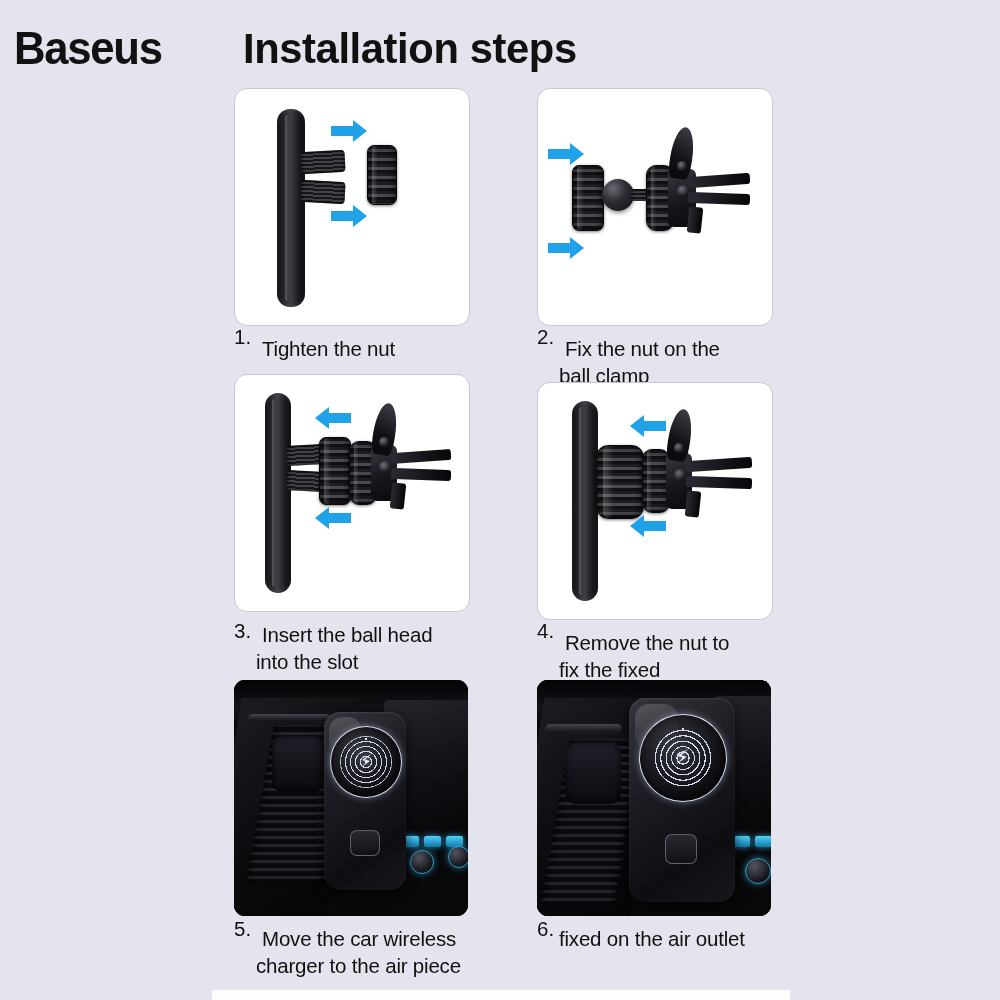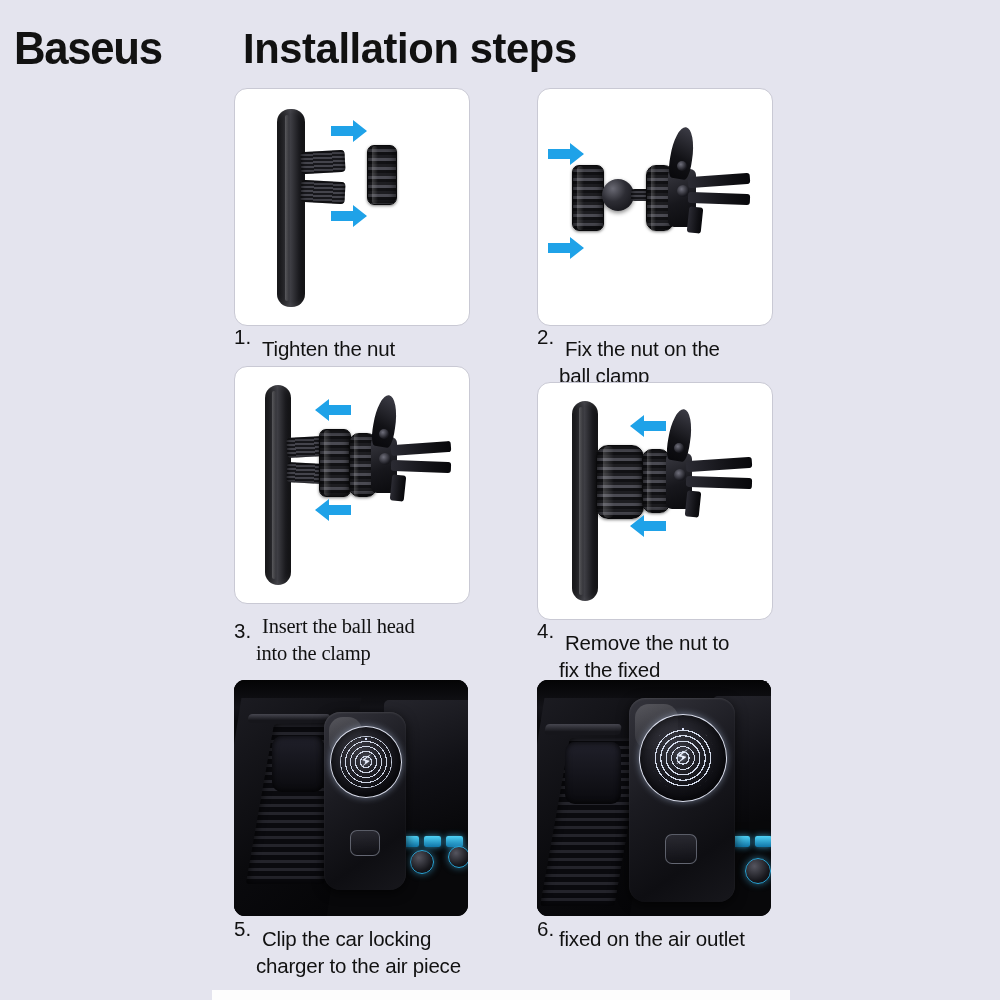--- a/index.html
+++ b/index.html
@@ -285,21 +285,21 @@
               </svg>
           </div>
         </div>
       </div>
       <div class="caption">
         <span style="display: block; padding-left: 28px;">Fix the nut on the</span>
         <span class="cap-indent">ball clamp</span>
       </div>
     </div>
 
-    <div class="step" style="left:234px;top:278px;font-family:Liberation Serif, serif;">
+    <div class="step" style="left:234px;top:286px;">
       <div class="panel">
         <div class="ill">
           <div class="plate" style="left:30px;top:18px;width:26px;height:200px;"></div>
           <div class="thread" style="left:52px;top:70px;width:36px;height:20px;transform:rotate(-3deg);"></div>
           <div class="thread" style="left:52px;top:96px;width:36px;height:20px;transform:rotate(3deg);"></div>
           <div class="nut" style="left:84px;top:62px;width:30px;height:66px;"></div>
           <div class="nut" style="left:114px;top:66px;width:26px;height:62px;border-radius:10px;"></div>
           <div class="clampbody" style="left:136px;top:70px;width:26px;height:56px;"></div>
           <div class="hook" style="left:139px;top:28px;width:22px;height:52px;transform:rotate(9deg);"></div>
           <div class="pivot" style="left:144px;top:86px;width:12px;height:12px;"></div>
@@ -314,21 +314,21 @@
           </div>
           <div class="arrow" style="left:80px;top:132px;">
             <svg width="36" height="22" viewBox="0 0 36 22">
                 <path d="M36 6 L14 6 L14 0 L0 11 L14 22 L14 16 L36 16 Z" fill="#1fa2e8"></path>
               </svg>
           </div>
         </div>
       </div>
       <div class="caption">
         <span style="display: block; padding-left: 28px;">Insert the ball head</span>
-        <span class="cap-indent">into the clamp</span>
+        <span class="cap-indent">into the slot</span>
       </div>
     </div>
 
     <div class="step" style="left:537px;top:294px;">
       <div class="panel">
         <div class="ill">
           <div class="plate" style="left:34px;top:18px;width:26px;height:200px;"></div>
           <div class="nut" style="left:58px;top:62px;width:46px;height:72px;border-radius:12px;"></div>
           <div class="nut" style="left:104px;top:66px;width:26px;height:62px;border-radius:10px;"></div>
           <div class="clampbody" style="left:128px;top:70px;width:26px;height:56px;"></div>
@@ -379,21 +379,21 @@
                   background:
                    radial-gradient(circle 1.1px at 50% 6%,#dfe6ff 99%,transparent 100%),
                    repeating-radial-gradient(circle at 50% 50%, rgba(230,238,255,.88) 0 1.1px, transparent 1.1px 5px);"></div>
               <div class="bolt" style="left:29px;top:26px;">⚡</div>
             </div>
             <div class="clip-tab" style="left:26px;top:118px;width:28px;height:24px;"></div>
           </div>
         </div>
       </div>
       <div class="caption">
-        <span style="display: block; padding-left: 28px;">Clip the car locking</span>
+        <span style="display: block; padding-left: 28px;">Move the car wireless</span>
         <span class="cap-indent">charger to the air piece</span>
       </div>
     </div>
 
     <div class="step" style="left:537px;top:592px;">
       <div class="panel photo">
         <div class="carphoto">
           <div class="dash-top"></div>
           <div class="dash-left"></div>
           <div class="vent-trim" style="left:8px;top:44px;width:76px;height:11px;"></div>

